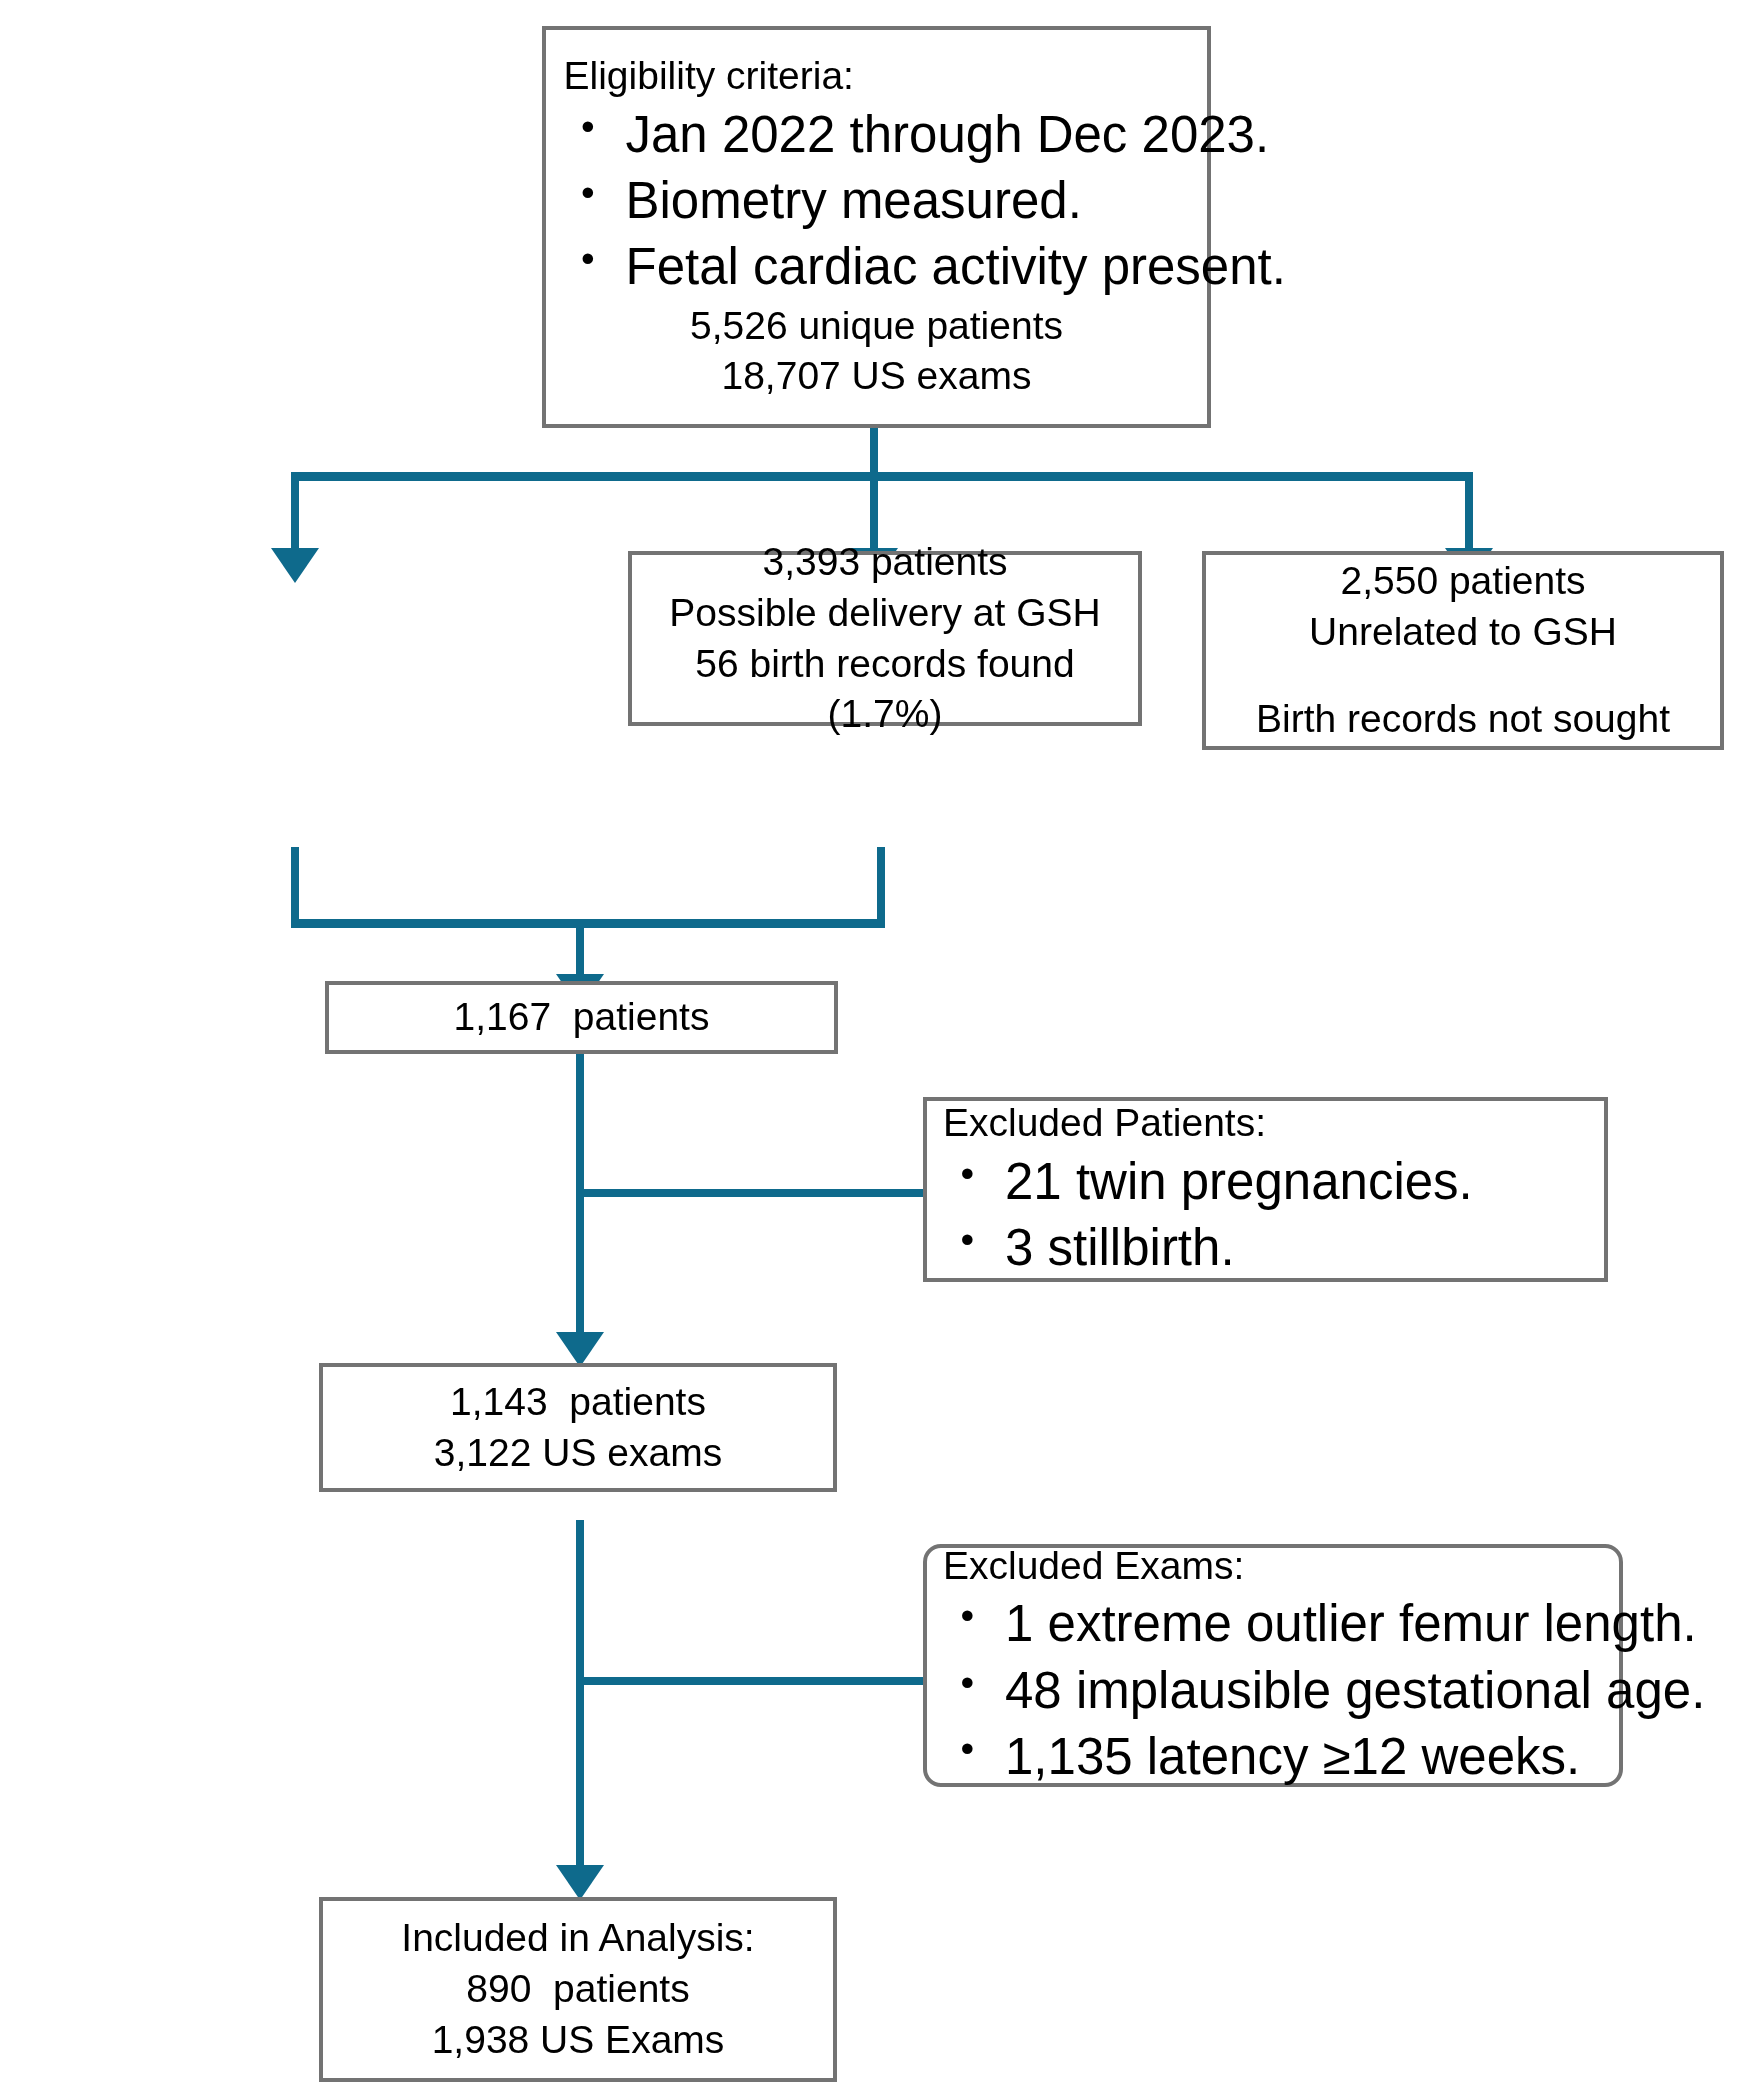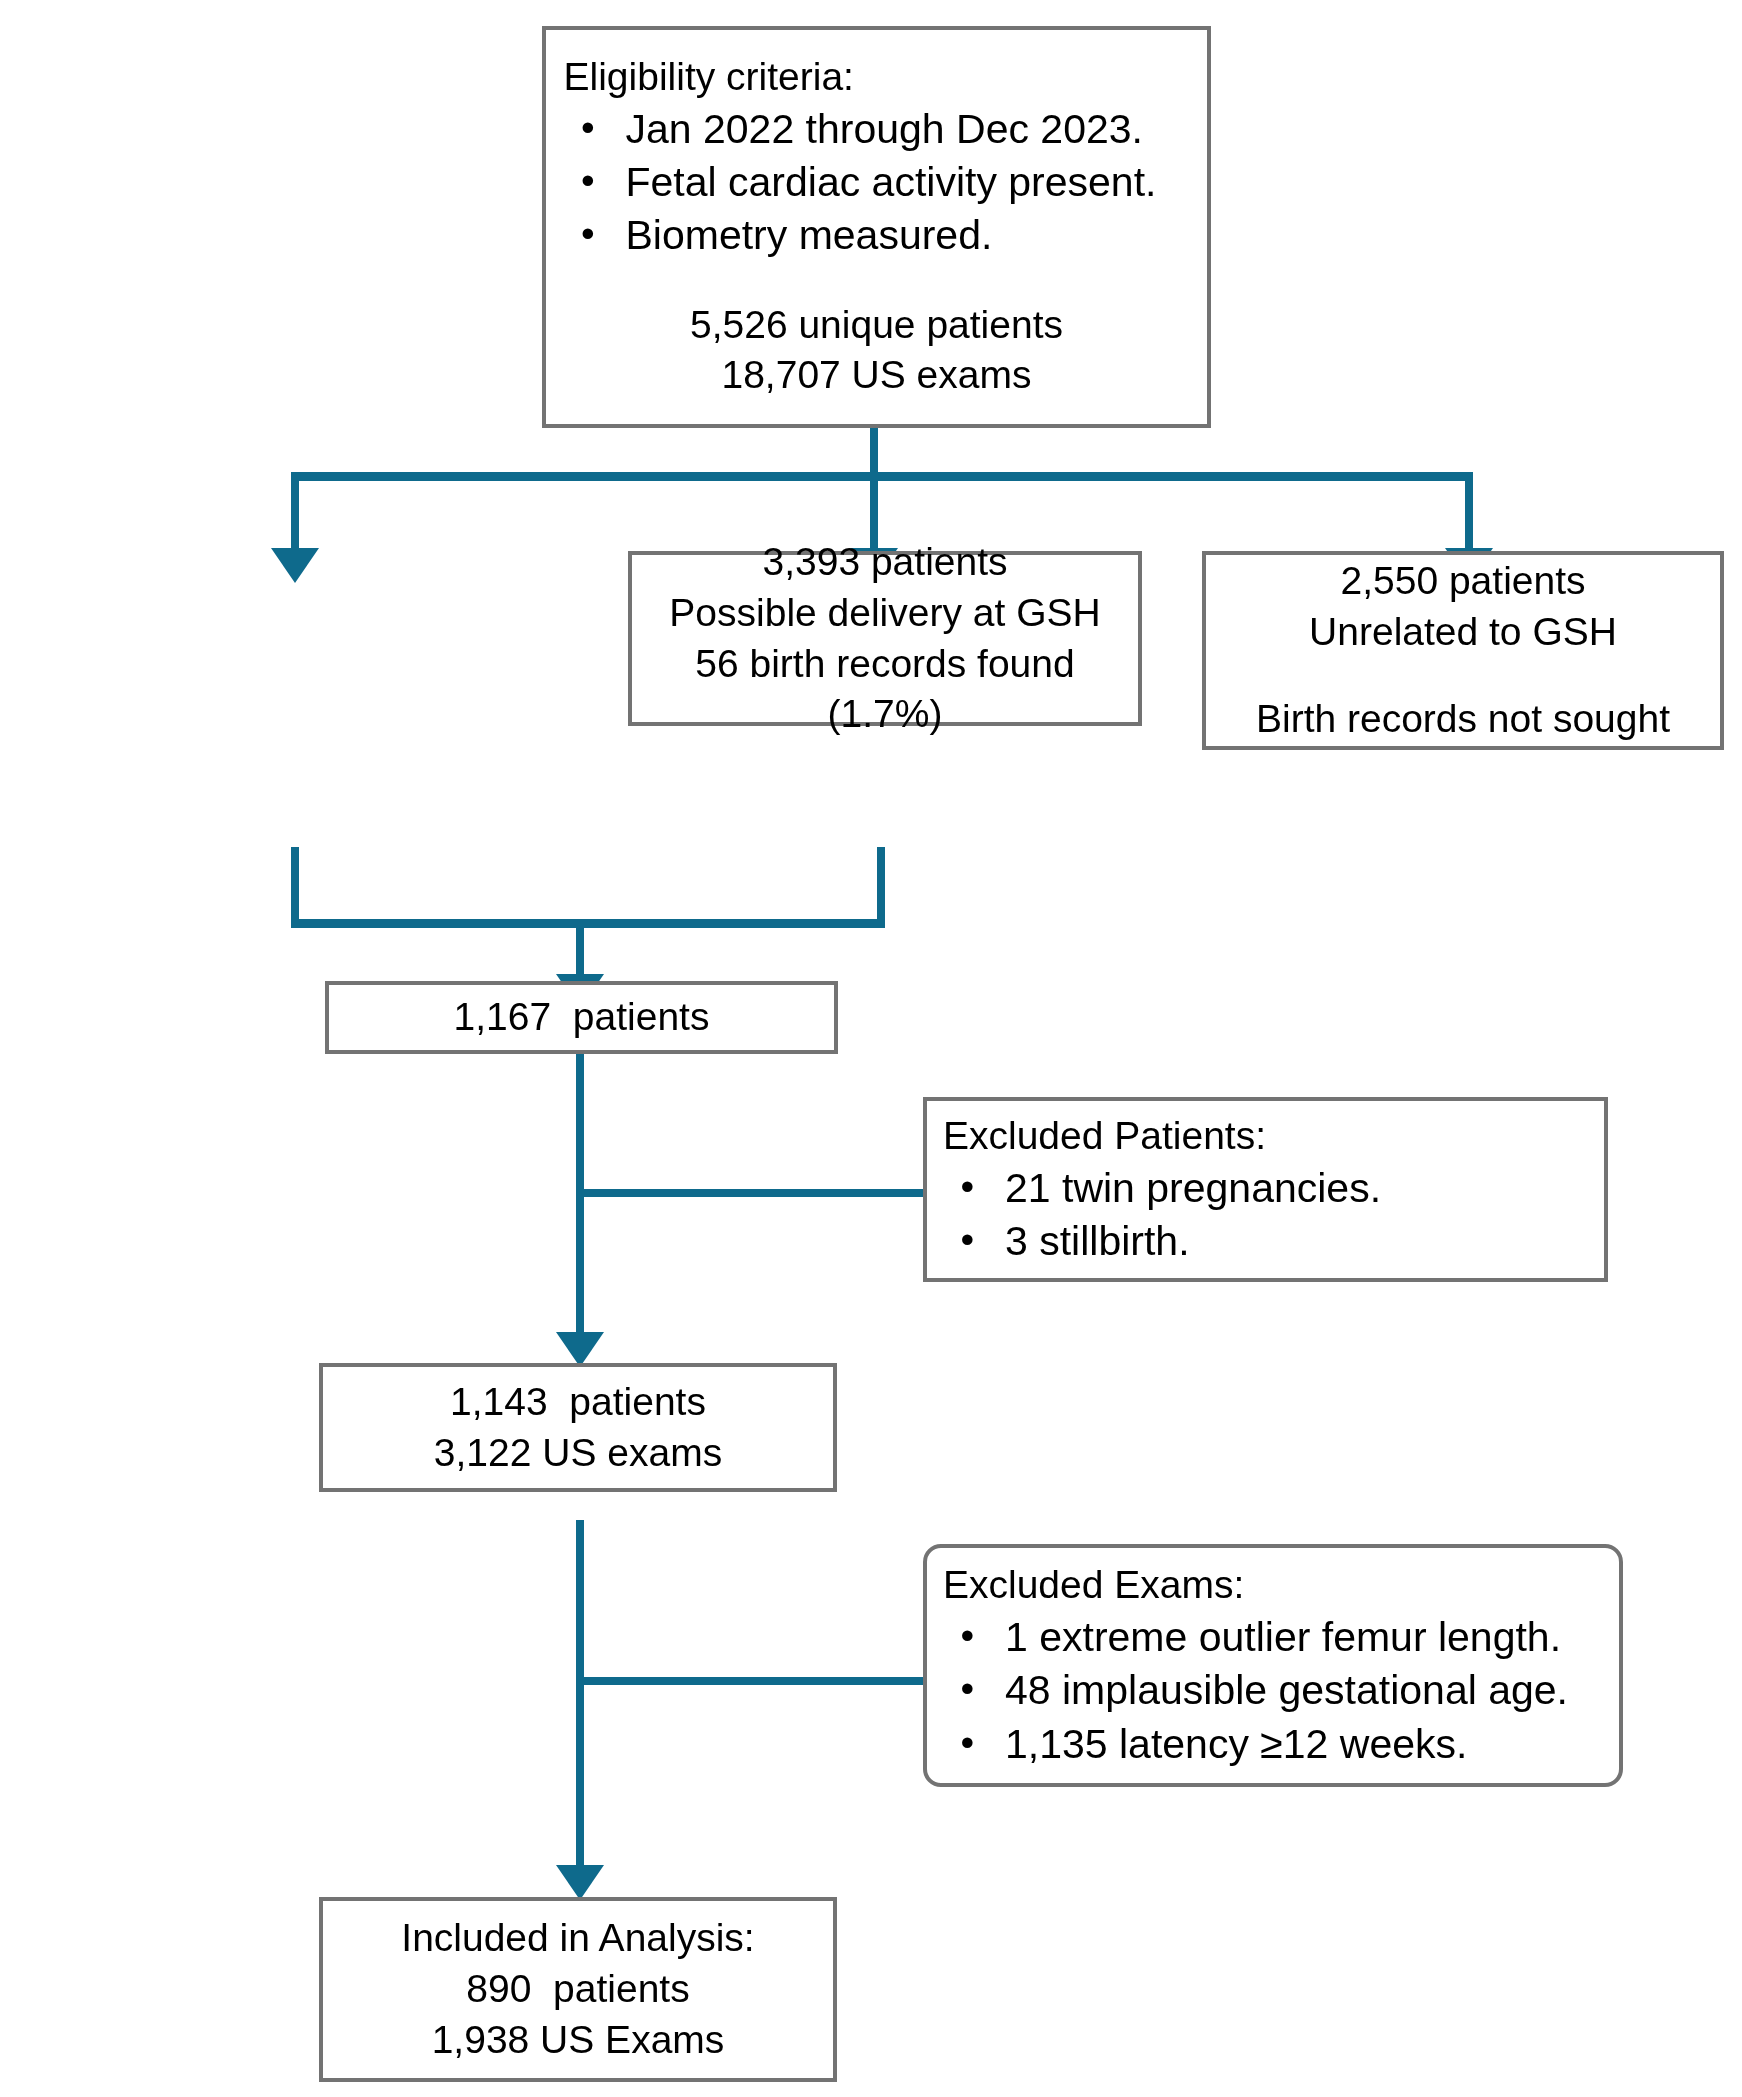--- a/index.html
+++ b/index.html
@@ -35,21 +35,21 @@
   .left .line   { text-align: left; }
 
   .t-head  { font-size: 39px; }
   .t-body  { font-size: 39px; }
   .spacer  { height: 37px; }
 
   .bullets { margin: 0; padding: 0; list-style: none; }
   .bullets li {
     position: relative;
     padding-left: 62px;
-    font-size: 41px;
+    font-size: 51px;
     line-height: 1.30;
     white-space: pre;
   }
   .bullets li::before {
     content: "\2022";
     position: absolute;
     left: 17.5px;
     top: 0;
     font-size: 39px;
     line-height: 1.30;
@@ -100,22 +100,22 @@
   <div class="arrowhead" style="left:556px; top:1332px;"></div>
 
   <div class="conn" style="left:576px; top:1520px; width:8px; height:360px;"></div>
   <div class="conn" style="left:576px; top:1677px; width:351px; height:8px;"></div>
   <div class="arrowhead" style="left:556px; top:1865px;"></div>
 
   <div class="node left" style="left:542px; top:25.5px; width:669px; height:402px; padding:22px 17.5px 22px 17.5px;">
     <div class="line t-head">Eligibility criteria:</div>
     <ul class="bullets">
       <li>Jan 2022 through Dec 2023.</li>
+      <li>Biometry measured.</li>
       <li>Fetal cardiac activity present.</li>
-      <li>Biometry measured.</li>
     </ul>
     <div class="spacer"></div>
     <div class="line t-body" style="text-align:center;">5,526 unique patients</div>
     <div class="line t-body" style="text-align:center;">18,707 US exams</div>
   </div>
 
 
   <div class="node center" style="left:628px; top:551px; width:514px; height:175px;">
     <div class="line t-body">3,393 patients</div>
     <div class="line t-body">Possible delivery at GSH</div>

